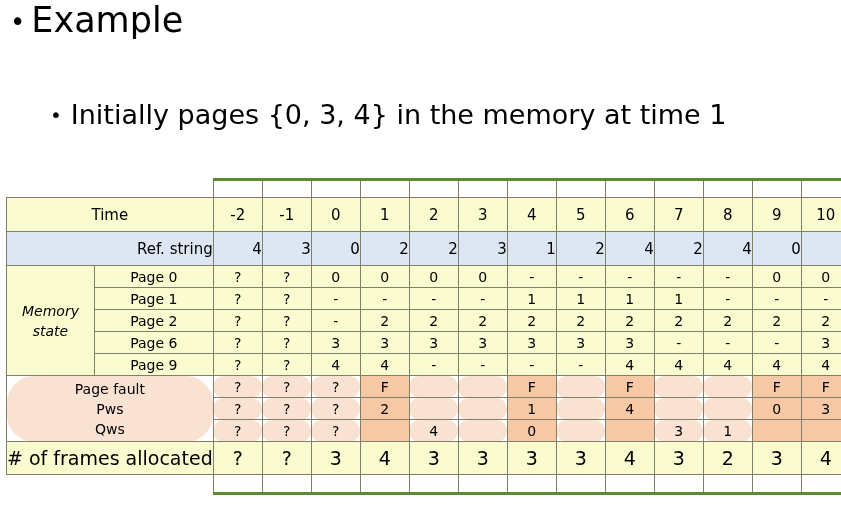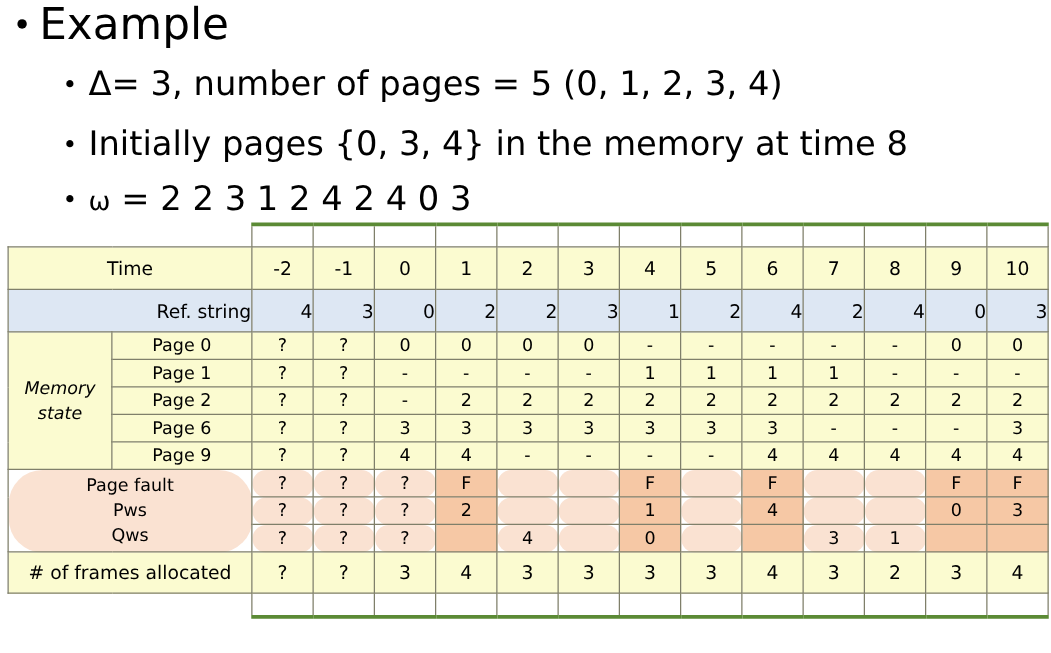--- a/index.html
+++ b/index.html
@@ -63,49 +63,43 @@
 
   .yellow{background:#fbfbd0;}
   .blue{background:#dde7f3;}
   .peach{background:#fae2d2;border-radius:27px;}
   .peach-hi{background:#f6c8a5;}
 
   tr.time td{height:33px;font-size:15px;}
   tr.ref  td{height:33px;font-size:15px;text-align:right;}
   tr.mem  td{height:21px;font-size:14px;}
   tr.pf   td{height:21px;font-size:14px;}
-  tr.frames td{height:32px;font-size:15px;}
+  tr.frames td{height:32px;font-size:19px;}
 
   td.rowlabel{font-size:15px;}
   td.pagelabel{text-align:center;font-size:15px;height:21px;}
   td.memlabel{font-size:15px;line-height:20px;font-style:italic;}
 
   .pfstack{line-height:20px;}
   td.pad{border:none;background:transparent;}
 </style>
 </head>
 <body>
 
 <div class="slide">
 
   <div class="b1">
     <span class="dot">•</span><span>Example</span>
   </div>
 
-  <div class="b2 r2">
-    <span class="dot">•</span><span>Δ= 3, number of pages = 5 (0, 1, 2, 3, 4)</span>
+
+  <div class="b2 r3">
+    <span class="dot">•</span><span>Initially pages {0, 3, 4} in the memory at time 1</span>
   </div>
 
-  <div class="b2 r3">
-    <span class="dot">•</span><span>Initially pages {0, 3, 4} in the memory at time 8</span>
-  </div>
-
-  <div class="b2 r4">
-    <span class="dot">•</span><span class="omega">ω</span>&nbsp;<span>= 2 2 3 1 2 4 2 4 0 3</span>
-  </div>
 
   <div class="tbl-wrap">
     <table class="ws">
       <colgroup>
         <col class="lab1">
           <col class="lab2">
         <col class="dcol">
           <col class="dcol">
           <col class="dcol">
           <col class="dcol">

